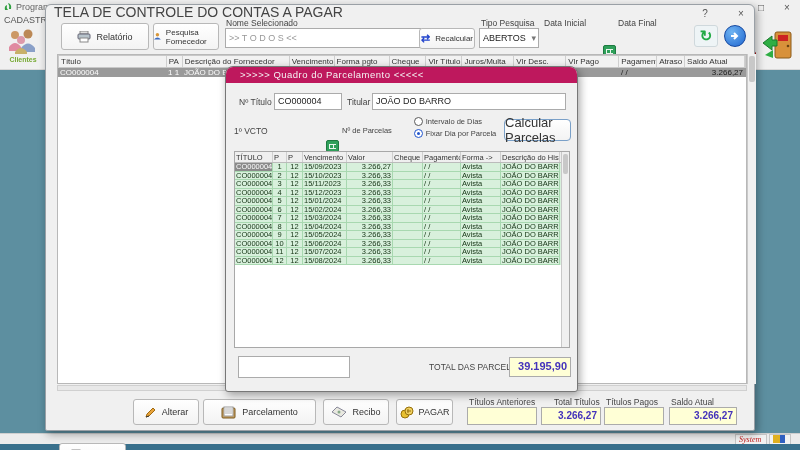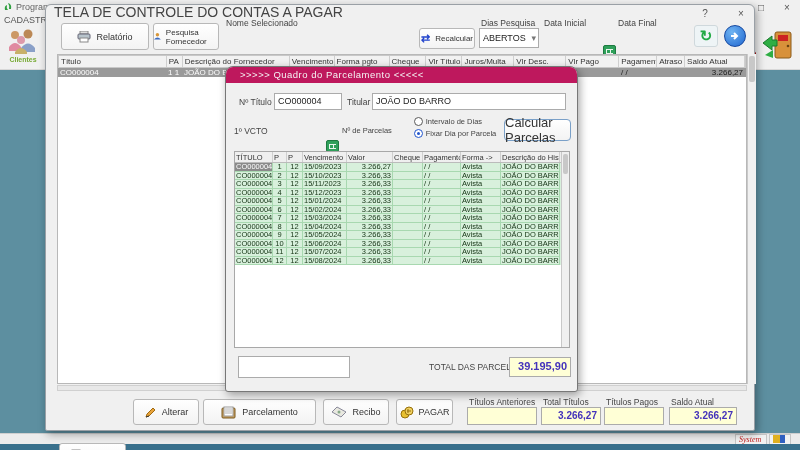--- a/index.html
+++ b/index.html
@@ -142,25 +142,26 @@
     </div>
     <div class="abs btn" style="left:15px;top:18px;width:88px;height:27px">
       <svg width="14" height="12" viewBox="0 0 14 12">
           <rect x="3" y="0" width="8" height="3" fill="#ddd" stroke="#888"></rect>
           <rect x="1" y="3" width="12" height="5" rx="1" fill="#b8c4cc" stroke="#667"></rect>
           <rect x="3" y="7" width="8" height="4" fill="#fff" stroke="#888"></rect>
         </svg>
       <span>Relatório</span>
     </div>
     <span class="abs lbl" style="left:180px;top:13px">Nome Selecionado</span>
+    <div class="abs field" style="left:179px;top:23px;width:196px;height:20px;color:#999;line-height:15px">&gt;&gt; T O D O S &lt;&lt;</div>
     <div class="abs btn" style="left:373px;top:23px;width:56px;height:21px;font-size:8px">
       <span style="color:#2244cc;font-weight:bold;font-size:11px">⇄</span>
       <span>Recalcular</span>
     </div>
-    <span class="abs lbl" style="left:435px;top:13px">Dias  Pesquisa</span>
+    <span class="abs lbl" style="left:435px;top:13px">Tipo  Pesquisa</span>
     <div class="abs field" style="left:433px;top:23px;width:60px;height:20px;line-height:14px">
       <span>ABERTOS</span>
       <span class="abs" style="right:2px;top:2px;color:#777">▾</span>
     </div>
     <span class="abs lbl" style="left:498px;top:13px">Data Inicial</span>
     <div class="abs field yellow bold center" style="left:496px;top:23px;width:58px;height:17px;line-height:12px">20/07/2023</div>
     <div class="abs calicon" style="left:557px;top:25px"></div>
     <span class="abs lbl" style="left:572px;top:13px">Data Final</span>
     <div class="abs field yellow bold center" style="left:571px;top:23px;width:58px;height:17px;line-height:12px">18/09/2023</div>
     <div class="abs calicon" style="left:631px;top:25px"></div>
@@ -246,21 +247,21 @@
             <circle cx="5" cy="8" r="4" fill="#e8c030" stroke="#96700a"></circle>
             <circle cx="9" cy="5" r="4" fill="#f0d060" stroke="#96700a"></circle>
             <path d="M8 3 v4 M7 5 h4" stroke="#96700a"></path>
           </svg>
           <span>PAGAR</span>
         </div>
       </div>
     <div id="footer-fields">
         <span class="abs lbl" style="left:423px;top:392px">Títulos Anteriores</span>
         <span class="abs field yellow purple right" style="left:421px;top:402px;width:70px;height:18px;font-size:10px;line-height:12px"></span>
-        <span class="abs lbl" style="left:497px;top:392px">Total Títulos</span>
+        <span class="abs lbl" style="left:508px;top:392px">Total Títulos</span>
         <span class="abs field yellow purple right" style="left:495px;top:402px;width:60px;height:18px;font-size:10px;line-height:12px">3.266,27</span>
         <span class="abs lbl" style="left:560px;top:392px">Títulos Pagos</span>
         <span class="abs field yellow purple right" style="left:558px;top:402px;width:60px;height:18px;font-size:10px;line-height:12px"></span>
         <span class="abs lbl" style="left:625px;top:392px">Saldo Atual</span>
         <span class="abs field yellow purple right" style="left:623px;top:402px;width:68px;height:18px;font-size:10px;line-height:12px">3.266,27</span>
       </div>
   </div>
 
   <div class="abs win" style="left:225px;top:66px;width:353px;height:326px;border-radius:8px 8px 3px 3px;border-color:#777">
     <div class="modal-titlebar">&gt;&gt;&gt;&gt;&gt;  Quadro do Parcelamento  &lt;&lt;&lt;&lt;&lt;</div>

